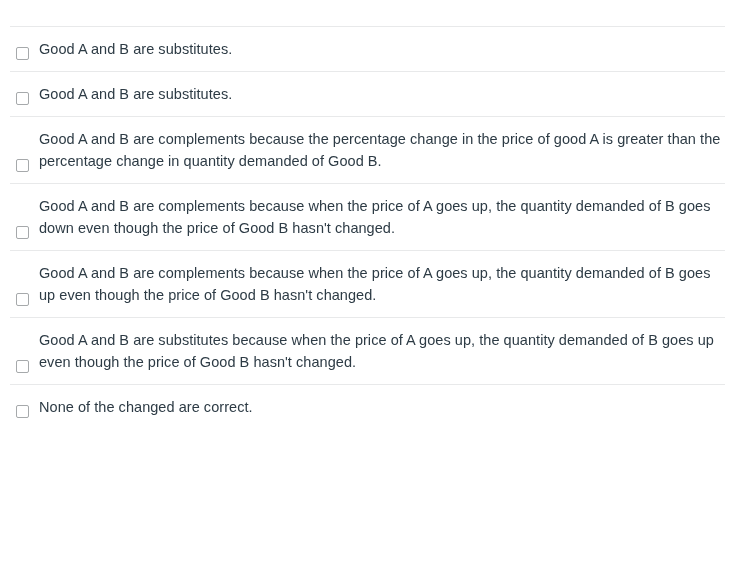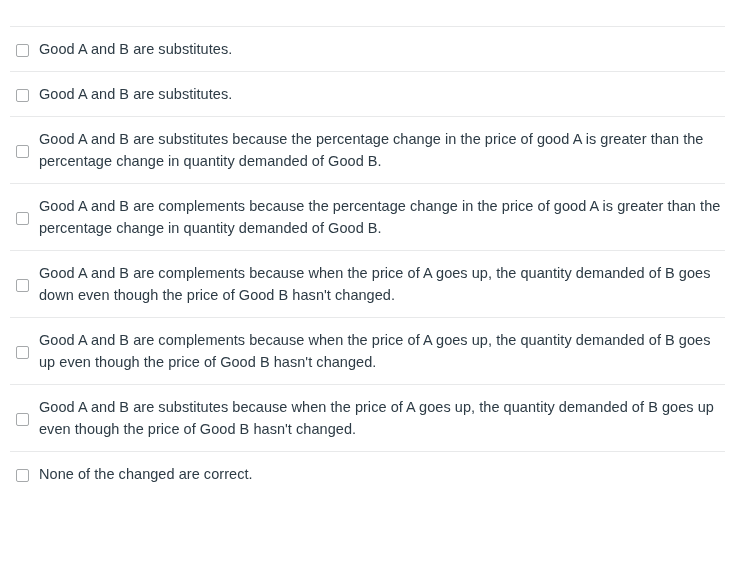--- a/index.html
+++ b/index.html
@@ -17,21 +17,21 @@
 
   .answers-list {
     width: 735px;
     padding-top: 26px;
     box-sizing: border-box;
   }
 
   .answer-row {
     position: relative;
     display: flex;
-    align-items: center;
+    align-items: flex-end;
     padding: 12px 10px 11px 16px;
     box-sizing: border-box;
     background: #ffffff;
   }
 
   
   .answer-row::before {
     content: "";
     position: absolute;
     top: 0;
@@ -78,24 +78,20 @@
   <div class="answer-row" data-index="0">
     <span class="checkbox"></span>
     <span class="answer-text">Good A and B are substitutes.</span>
   </div>
 
   <div class="answer-row" data-index="1">
     <span class="checkbox"></span>
     <span class="answer-text">Good A and B are substitutes.</span>
   </div>
 
-  <div class="answer-row" data-index="2">
-    <span class="checkbox"></span>
-    <span class="answer-text">Good A and B are substitutes because the percentage change in the price of good A is greater than the percentage change in quantity demanded of Good B.</span>
-  </div>
 
   <div class="answer-row" data-index="3">
     <span class="checkbox"></span>
     <span class="answer-text">Good A and B are complements because the percentage change in the price of good A is greater than the percentage change in quantity demanded of Good B.</span>
   </div>
 
 
   <div class="answer-row" data-index="5">
     <span class="checkbox"></span>
     <span class="answer-text">Good A and B are complements because when the price of A goes up, the quantity demanded of B goes down even though the price of Good B hasn't changed.</span>

